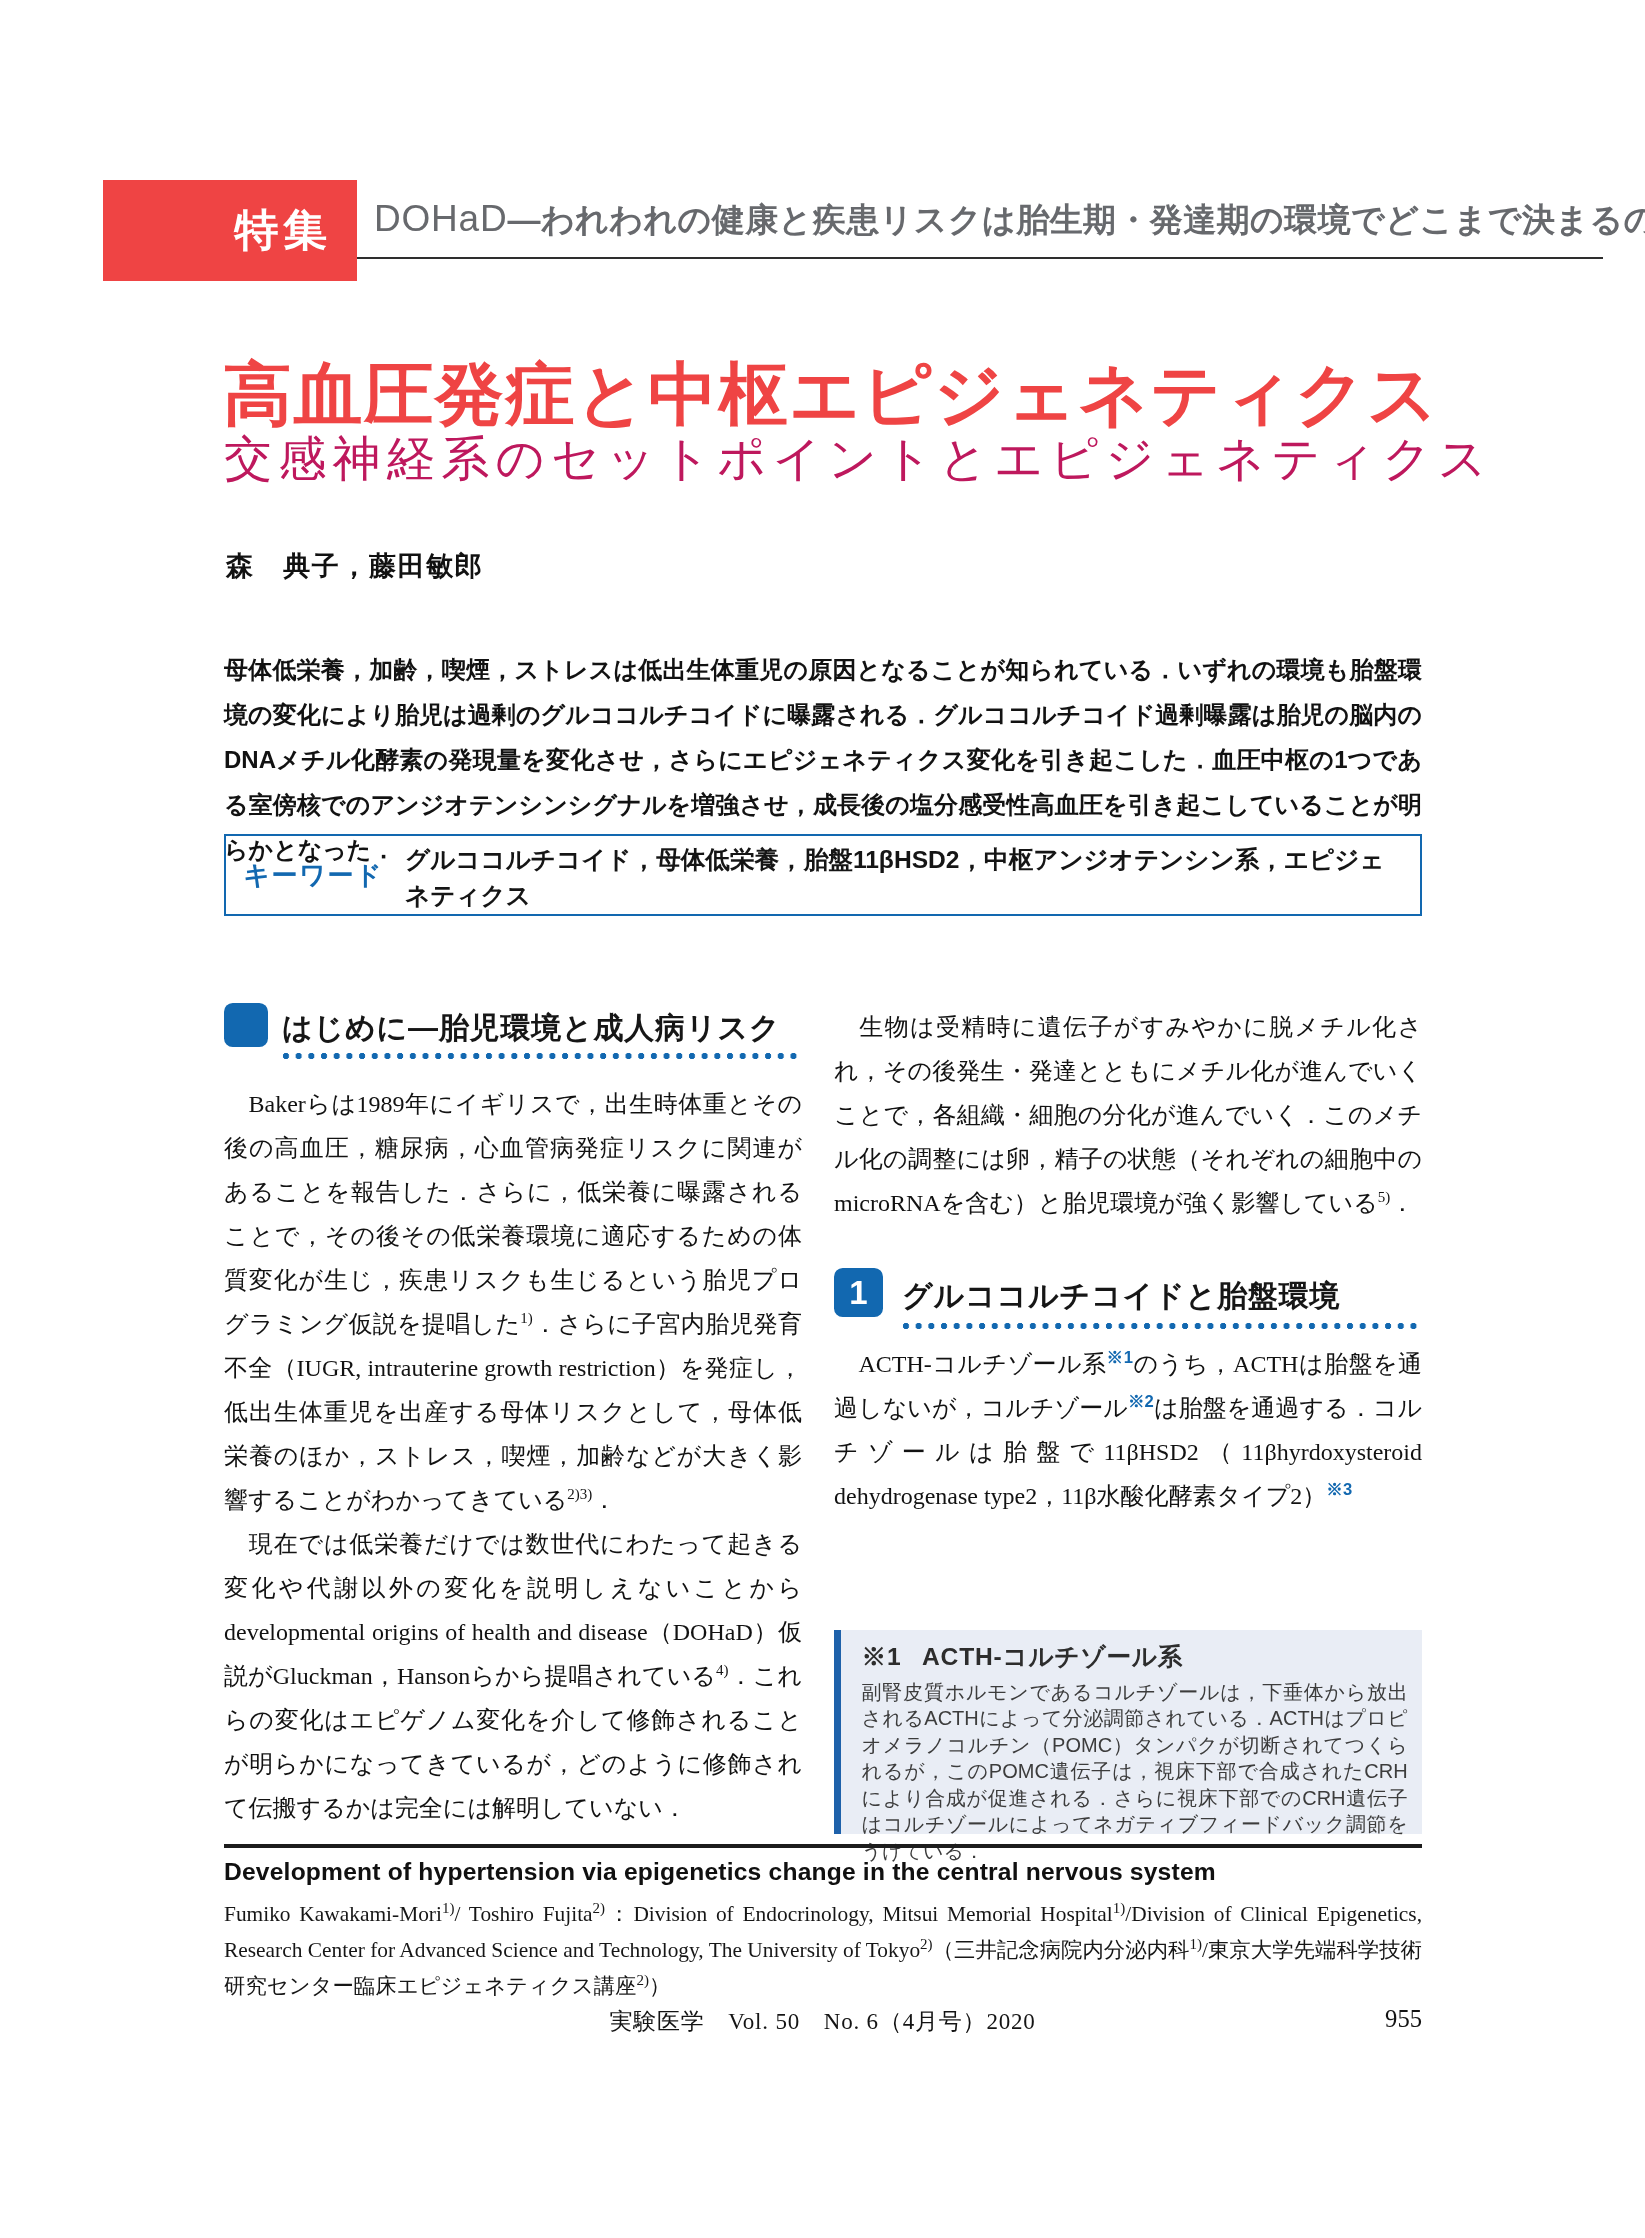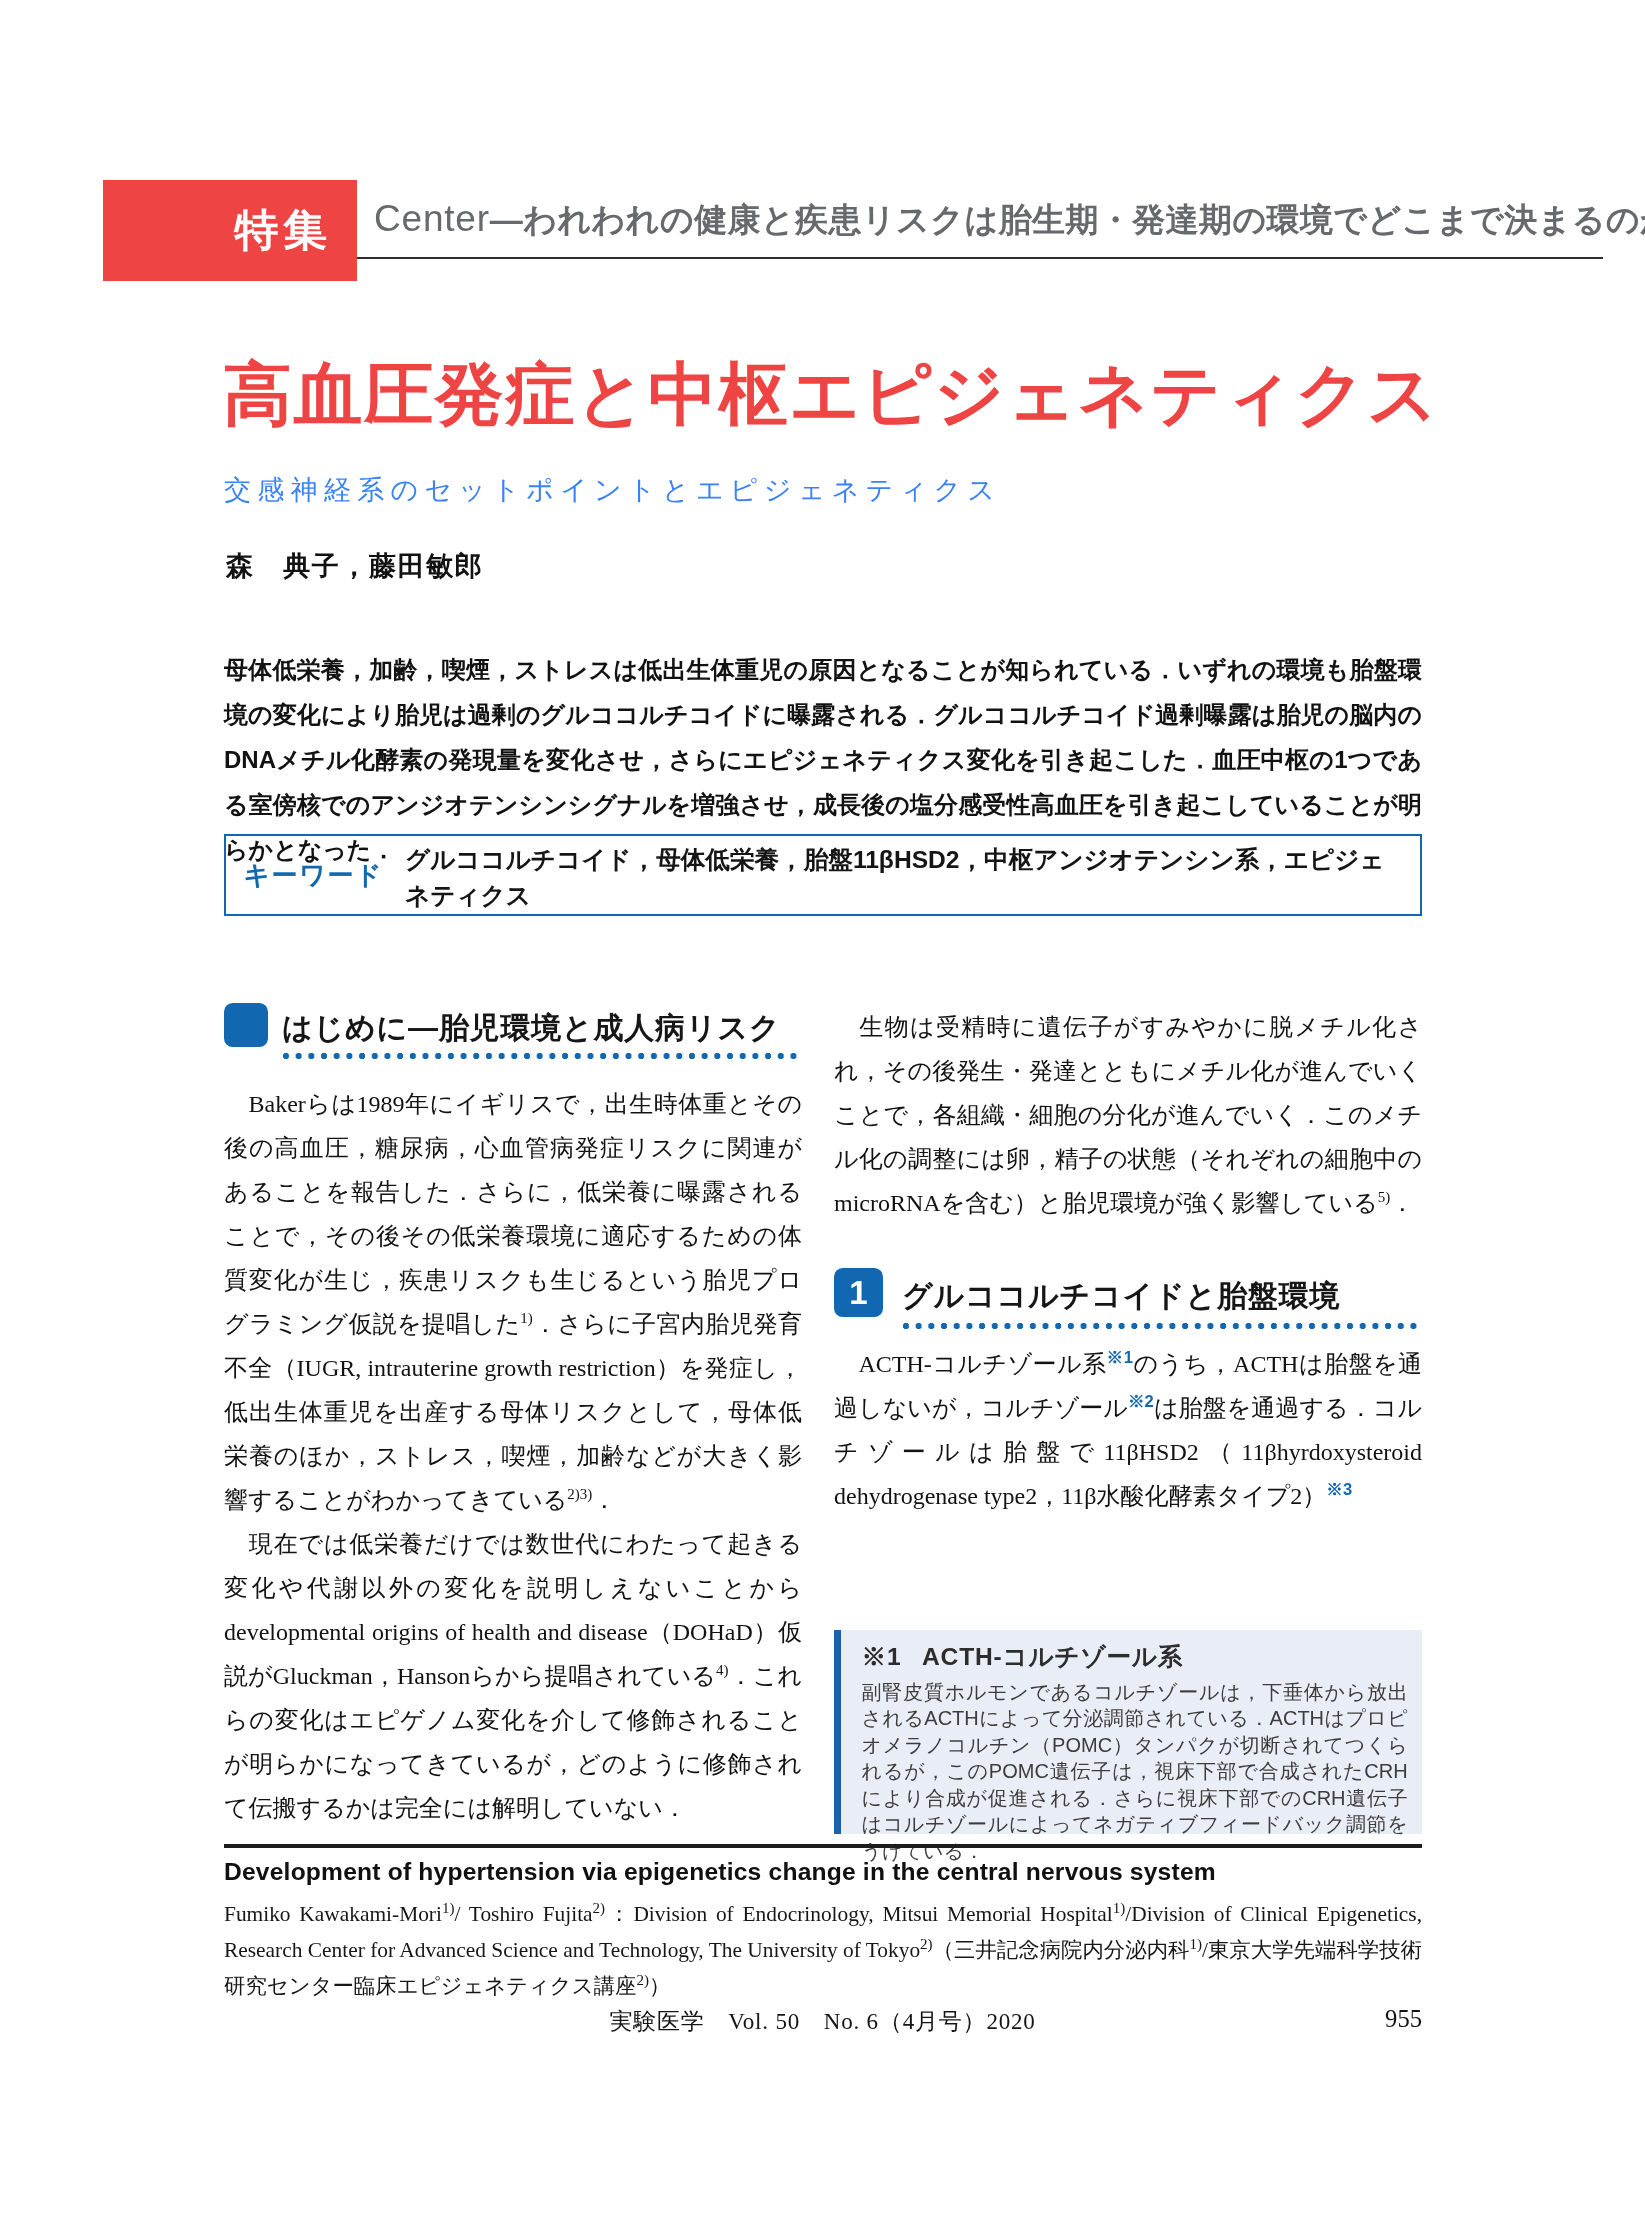--- a/index.html
+++ b/index.html
@@ -22,22 +22,22 @@
   .series-prefix{font-size:37px;font-weight:500;letter-spacing:0.8px;}
   .series-title{font-size:33px;font-weight:bold;letter-spacing:0.4px;}
   .header-rule{position:absolute;left:357px;top:257px;width:1246px;height:2.4px;background:#2e2e2e;}
 
   
   .article-title{
     position:absolute;left:223px;top:349px;width:1228px;
     font-size:69px;font-weight:bold;letter-spacing:1.6px;color:#ef4444;white-space:nowrap;
   }
   .article-subtitle{
-    position:absolute;left:224px;top:472px;width:1189px;
-    font-size:27px;font-weight:500;letter-spacing:6.3px;color:#3b82f6;white-space:nowrap;
+    position:absolute;left:224px;top:427px;width:1189px;
+    font-size:48px;font-weight:500;letter-spacing:6.3px;color:#be185d;white-space:nowrap;
   }
   .article-authors{
     position:absolute;left:226px;top:548px;font-size:27px;font-weight:bold;letter-spacing:1.6px;color:#111;
   }
 
   
   .abstract{
     position:absolute;left:224px;top:647px;width:1198px;
     font-size:24px;font-weight:600;line-height:45px;text-align:justify;color:#121212;
   }
@@ -120,21 +120,21 @@
 </style>
 </head>
 <body>
 
 <div class="page">
 
   <div class="feature-box">
     <span>特集</span>
   </div>
   <div class="series-line">
-    <span class="series-prefix">Center</span>
+    <span class="series-prefix">DOHaD</span>
       <span class="series-title">―われわれの健康と疾患リスクは胎生期・発達期の環境でどこまで決まるのか？</span>
   </div>
   <div class="header-rule"></div>
 
   <div class="article-title">高血圧発症と中枢エピジェネティクス</div>
   <div class="article-subtitle">交感神経系のセットポイントとエピジェネティクス</div>
   <div class="article-authors">森　典子，藤田敏郎</div>
 
   <div class="abstract">母体低栄養，加齢，喫煙，ストレスは低出生体重児の原因となることが知られている．いずれの環境も胎盤環境の変化により胎児は過剰のグルココルチコイドに曝露される．グルココルチコイド過剰曝露は胎児の脳内のDNAメチル化酵素の発現量を変化させ，さらにエピジェネティクス変化を引き起こした．血圧中枢の1つである室傍核でのアンジオテンシンシグナルを増強させ，成長後の塩分感受性高血圧を引き起こしていることが明らかとなった．</div>
 

